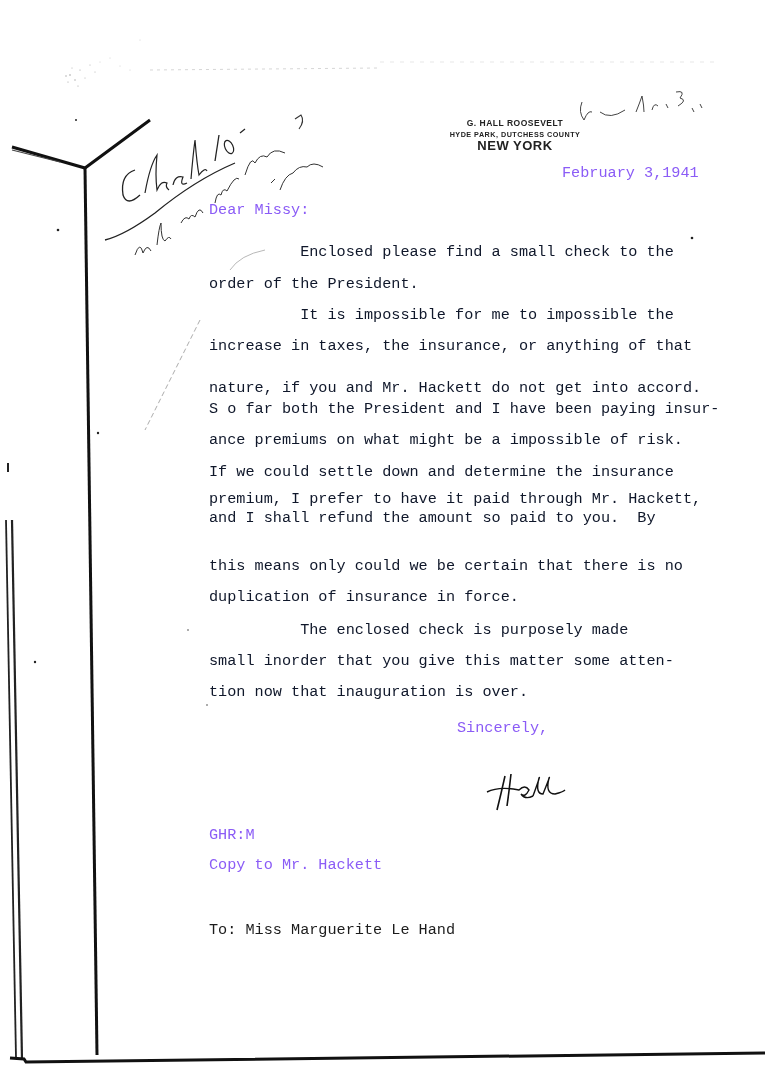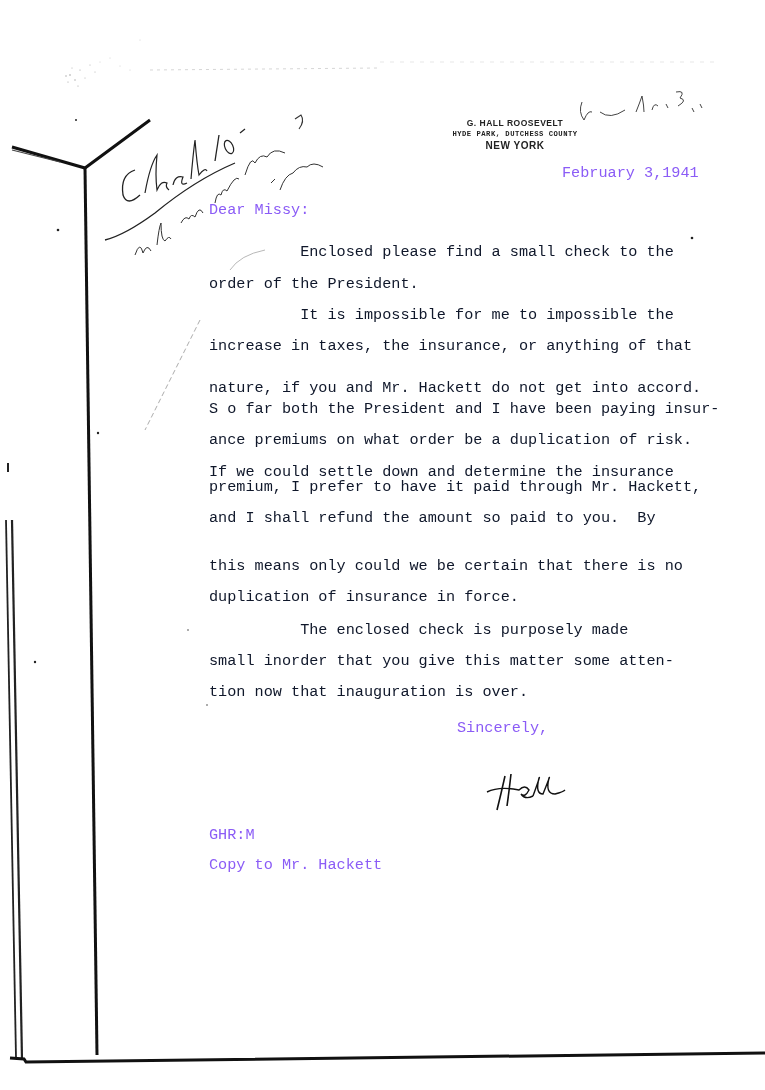--- a/index.html
+++ b/index.html
@@ -33,22 +33,22 @@
       left: 440px;
       top: 117px;
       width: 150px;
       text-align: center;
       font-family: "Liberation Sans", "DejaVu Sans", sans-serif;
       font-weight: bold;
       color: #222;
       letter-spacing: 0.5px;
     }
     .lh-name { font-size: 8.5px; line-height: 12px; }
-    .lh-addr { font-size: 7.2px; line-height: 11px; font-family: Liberation Mono, monospace; }
-    .lh-state { font-size: 10px; line-height: 11px; }
+    .lh-addr { font-size: 7.2px; line-height: 11px; }
+    .lh-state { font-size: 13px; line-height: 11px; }
 
     .typed {
       position: absolute;
       font-size: 15.2px;
       line-height: 15px;
       white-space: pre;
       color: #8b5cf6;
     }
     .date { left: 562px; top: 166px; }
     .salutation { left: 209px; top: 203px; }
@@ -178,23 +178,23 @@
 
   <div class="typed salutation">Dear Missy:</div>
 
   <div class="body-lines">
     <div class="body-line" style="top:0px">          Enclosed please find a small check to the</div>
     <div class="body-line" style="top:32px">order of the President.</div>
     <div class="body-line" style="top:63px">          It is impossible for me to impossible the</div>
     <div class="body-line" style="top:94px">increase in taxes, the insurance, or anything of that</div>
     <div class="body-line" style="top:136px">nature, if you and Mr. Hackett do not get into accord.</div>
     <div class="body-line" style="top:157px">S o far both the President and I have been paying insur-</div>
-    <div class="body-line" style="top:188px">ance premiums on what order be a duplication of risk.</div>
+    <div class="body-line" style="top:188px">ance premiums on what might be a impossible of risk.</div>
     <div class="body-line" style="top:220px">If we could settle down and determine the insurance</div>
-    <div class="body-line" style="top:235px">premium, I prefer to have it paid through Mr. Hackett,</div>
+    <div class="body-line" style="top:247px">premium, I prefer to have it paid through Mr. Hackett,</div>
     <div class="body-line" style="top:266px">and I shall refund the amount so paid to you.  By</div>
     <div class="body-line" style="top:314px">this means only could we be certain that there is no</div>
     <div class="body-line" style="top:345px">duplication of insurance in force.</div>
     <div class="body-line" style="top:378px">          The enclosed check is purposely made</div>
     <div class="body-line" style="top:409px">small inorder that you give this matter some atten-</div>
     <div class="body-line" style="top:440px">tion now that inauguration is over.</div>
   </div>
 
   <div class="typed closing">Sincerely,</div>
 
@@ -203,15 +203,16 @@
     <path d="M26 4 Q24 22 22 36" fill="none" stroke="#111" stroke-width="1.6"></path>
     <path d="M2 22 Q14 16 34 20 Q40 14 44 20 Q40 28 36 24 Q40 30 48 26" fill="none" stroke="#111" stroke-width="1.4"></path>
     <path d="M48 26 Q56 4 54 8 Q50 24 58 24 Q66 4 64 8 Q60 24 70 24 Q78 22 80 20" fill="none" stroke="#111" stroke-width="1.4"></path>
   </svg>
 
   <div class="typed initials">GHR:M</div>
 
   <div class="typed copy-to">Copy to Mr. Hackett</div>
 
   <div class="address">
+    <div class="addr-line">To: Miss Marguerite Le Hand</div>
   </div>
 
 </div>
 
 </body></html>

